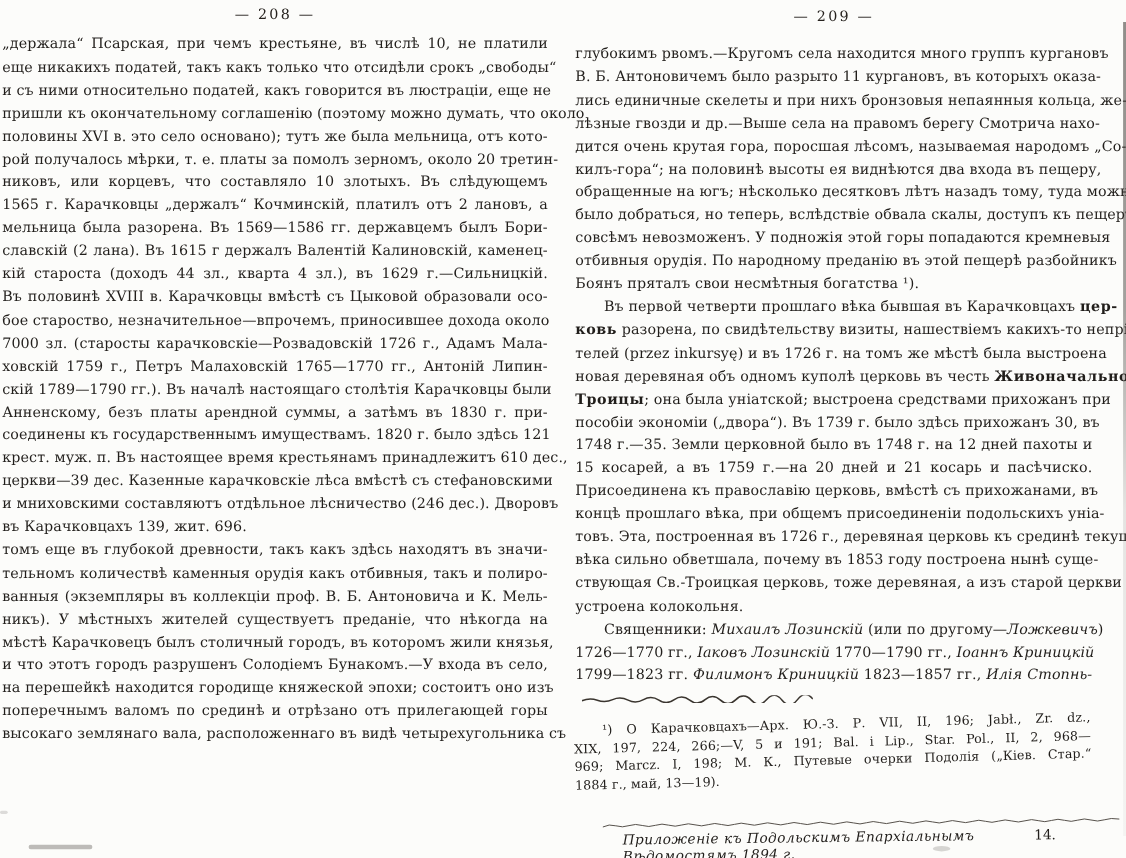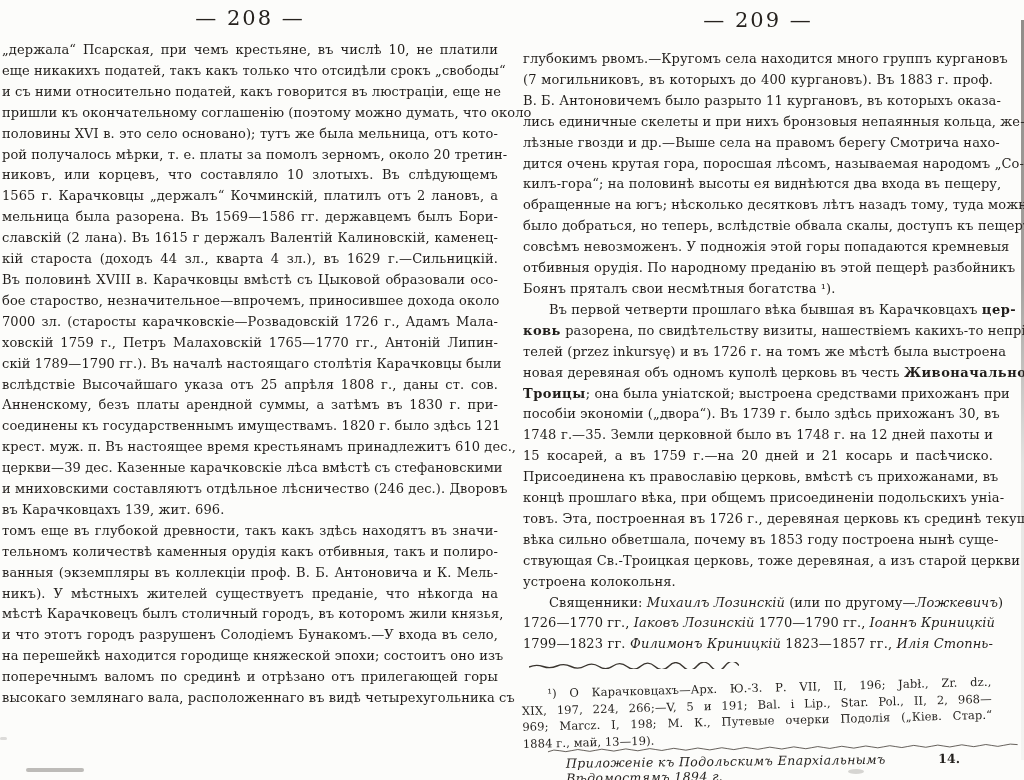--- a/index.html
+++ b/index.html
@@ -6,21 +6,21 @@
   html, body { margin: 0; padding: 0; }
   .spread {
     position: relative;
     width: 1024px; height: 780px;
     background: #fcfcfa;
     font-family: "DejaVu Serif", serif;
     color: #211e1b;
     overflow: hidden;
   }
   .pageno {
-    font-size: 21px;
+    font-size: 13px;
     text-align: center;
     letter-spacing: 2px;
     color: #26221e;
   }
   .textblock { font-size: 13px; line-height: 20.9px; }
   .line {
     white-space: nowrap;
     text-align: justify;
     text-align-last: justify;
     letter-spacing: 0.1px;
@@ -44,21 +44,21 @@
   .footer {
     position: absolute; left: 548px; top: 744px; width: 470px;
     transform: rotate(-0.7deg);
   }
   .footer-wave { display: block; }
   .footer-row {
     display: flex; align-items: baseline;
     font-size: 12.5px; margin-top: 2px;
   }
   .footer-text { font-style: italic; padding-left: 18px; letter-spacing: 0.4px; }
-  .footer-sig  { margin-left: auto; padding-right: 58px; font-weight: bold; }
+  .footer-sig  { margin-left: auto; padding-right: 58px; font-weight: normal; }
   .book-edge {
     position: absolute; right: 0; top: 20px; width: 3px; height: 740px;
     background: linear-gradient(to bottom,
       rgba(55,50,45,0.55) 0%, rgba(55,50,45,0.45) 35%,
       rgba(55,50,45,0.12) 60%, rgba(55,50,45,0.04) 100%);
   }
   .smudge { position: absolute; background: rgba(95,90,84,0.4); border-radius: 2px; }
   .smudge-a { left: 26px;  top: 768px; width: 58px; height: 4px; }
   .smudge-b { left: 0px;   top: 737px; width: 7px;  height: 3px; opacity: .5; }
   .smudge-c { left: 848px; top: 769px; width: 16px; height: 5px; opacity: .6; border-radius: 50%; }
@@ -80,21 +80,20 @@
         <div class="line">никовъ, или корцевъ, что составляло 10 злотыхъ. Въ слѣдующемъ</div>
         <div class="line">1565 г. Карачковцы „держалъ“ Кочминскій, платилъ отъ 2 лановъ, а</div>
         <div class="line">мельница была разорена. Въ 1569—1586 гг. державцемъ былъ Бори-</div>
         <div class="line">славскій (2 лана). Въ 1615 г  держалъ Валентій Калиновскій, каменец-</div>
         <div class="line">кій староста (доходъ 44 зл., кварта 4 зл.), въ 1629 г.—Сильницкій.</div>
         <div class="line">Въ половинѣ XVIII в. Карачковцы вмѣстѣ съ Цыковой образовали осо-</div>
         <div class="line">бое староство, незначительное—впрочемъ, приносившее дохода около</div>
         <div class="line">7000 зл. (старосты карачковскіе—Розвадовскій 1726 г., Адамъ Мала-</div>
         <div class="line">ховскій 1759 г., Петръ Малаховскій 1765—1770 гг., Антоній Липин-</div>
         <div class="line">скій 1789—1790 гг.). Въ началѣ настоящаго столѣтія Карачковцы были</div>
-        <div class="line">вслѣдствіе Высочайшаго указа отъ 25 апрѣля 1808 г., даны ст. сов.</div>
         <div class="line">Анненскому, безъ платы арендной суммы, а затѣмъ въ 1830 г. при-</div>
         <div class="line">соединены къ государственнымъ имуществамъ. 1820 г. было здѣсь 121</div>
         <div class="line">крест. муж. п. Въ настоящее время крестьянамъ принадлежитъ 610 дес.,</div>
         <div class="line">церкви—39 дес. Казенные карачковскіе лѣса вмѣстѣ съ стефановскими</div>
         <div class="line">и мниховскими составляютъ отдѣльное лѣсничество (246 дес.). Дворовъ</div>
         <div class="line last">въ Карачковцахъ 139, жит. 696.</div>
         <div class="line">томъ еще въ глубокой древности, такъ какъ здѣсь находятъ въ значи-</div>
         <div class="line">тельномъ количествѣ каменныя орудія какъ отбивныя, такъ и полиро-</div>
         <div class="line">ванныя (экземпляры въ коллекціи проф. В. Б. Антоновича и К. Мель-</div>
         <div class="line">никъ). У мѣстныхъ жителей существуетъ преданіе, что нѣкогда на</div>
@@ -103,21 +102,20 @@
         <div class="line">на перешейкѣ находится городище княжеской эпохи; состоитъ оно изъ</div>
         <div class="line">поперечнымъ валомъ  по срединѣ и отрѣзано отъ прилегающей горы</div>
         <div class="line">высокаго землянаго вала, расположеннаго въ видѣ четырехугольника съ</div>
       </div>
   </div>
 
   <div class="page-right">
     <div class="pageno">— 209 —</div>
     <div class="textblock">
         <div class="line">глубокимъ рвомъ.—Кругомъ села находится много группъ кургановъ</div>
-        <div class="line">(7 могильниковъ, въ которыхъ до 400 кургановъ). Въ 1883 г. проф.</div>
         <div class="line">В. Б. Антоновичемъ было разрыто 11 кургановъ, въ которыхъ оказа-</div>
         <div class="line">лись единичные скелеты и при нихъ бронзовыя непаянныя кольца, же-</div>
         <div class="line">лѣзные гвозди и др.—Выше села на правомъ берегу Смотрича нахо-</div>
         <div class="line">дится очень крутая гора, поросшая лѣсомъ, называемая народомъ „Со-</div>
         <div class="line">килъ-гора“; на половинѣ высоты ея виднѣются два входа въ пещеру,</div>
         <div class="line">обращенные на югъ; нѣсколько десятковъ лѣтъ назадъ тому, туда можно</div>
         <div class="line">было добраться, но теперь, вслѣдствіе обвала скалы, доступъ къ пещерѣ</div>
         <div class="line">совсѣмъ невозможенъ. У подножія этой горы попадаются кремневыя</div>
         <div class="line">отбивныя орудія. По народному преданію въ этой пещерѣ разбойникъ</div>
         <div class="line last">Боянъ пряталъ свои несмѣтныя богатства ¹).</div>

